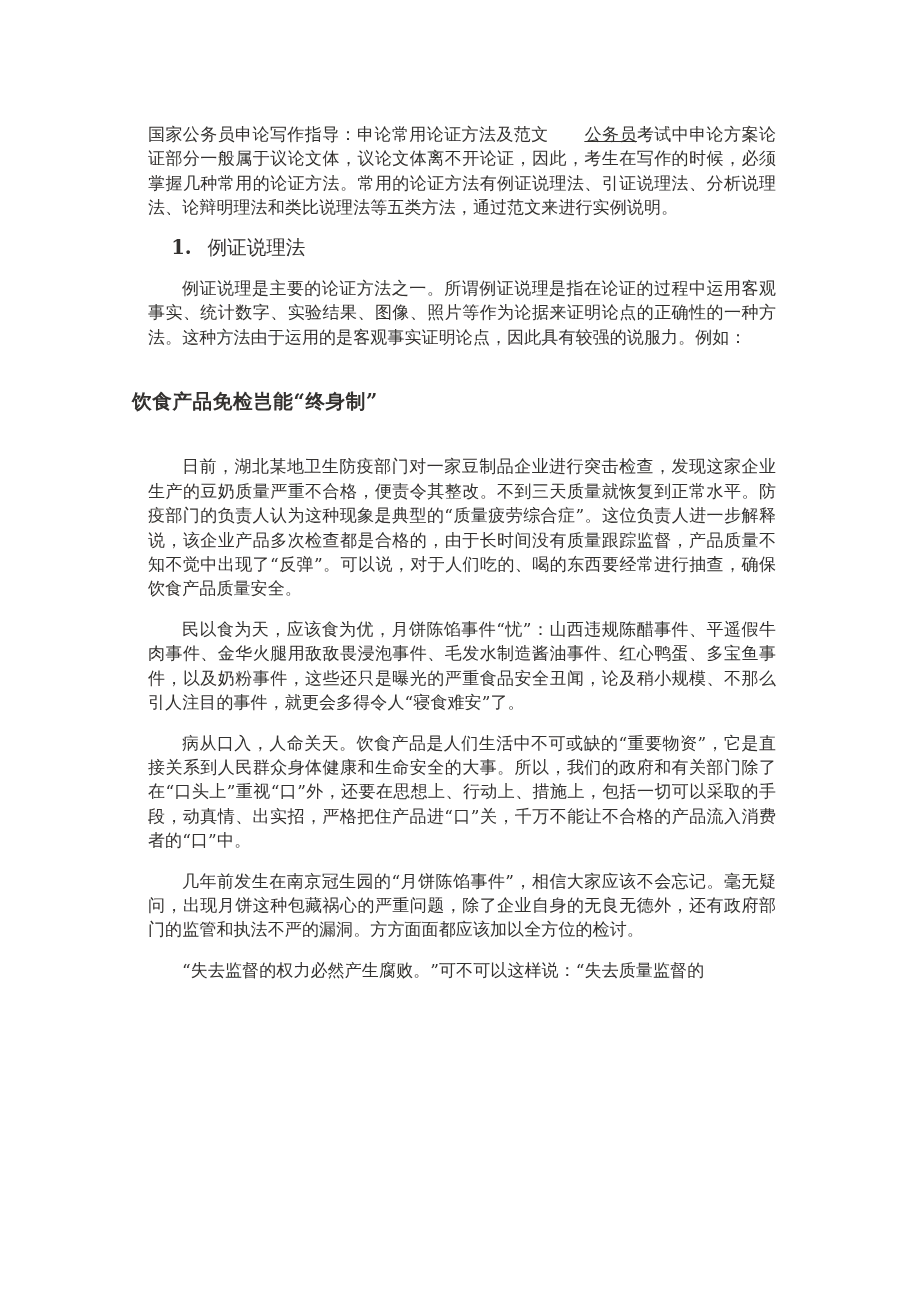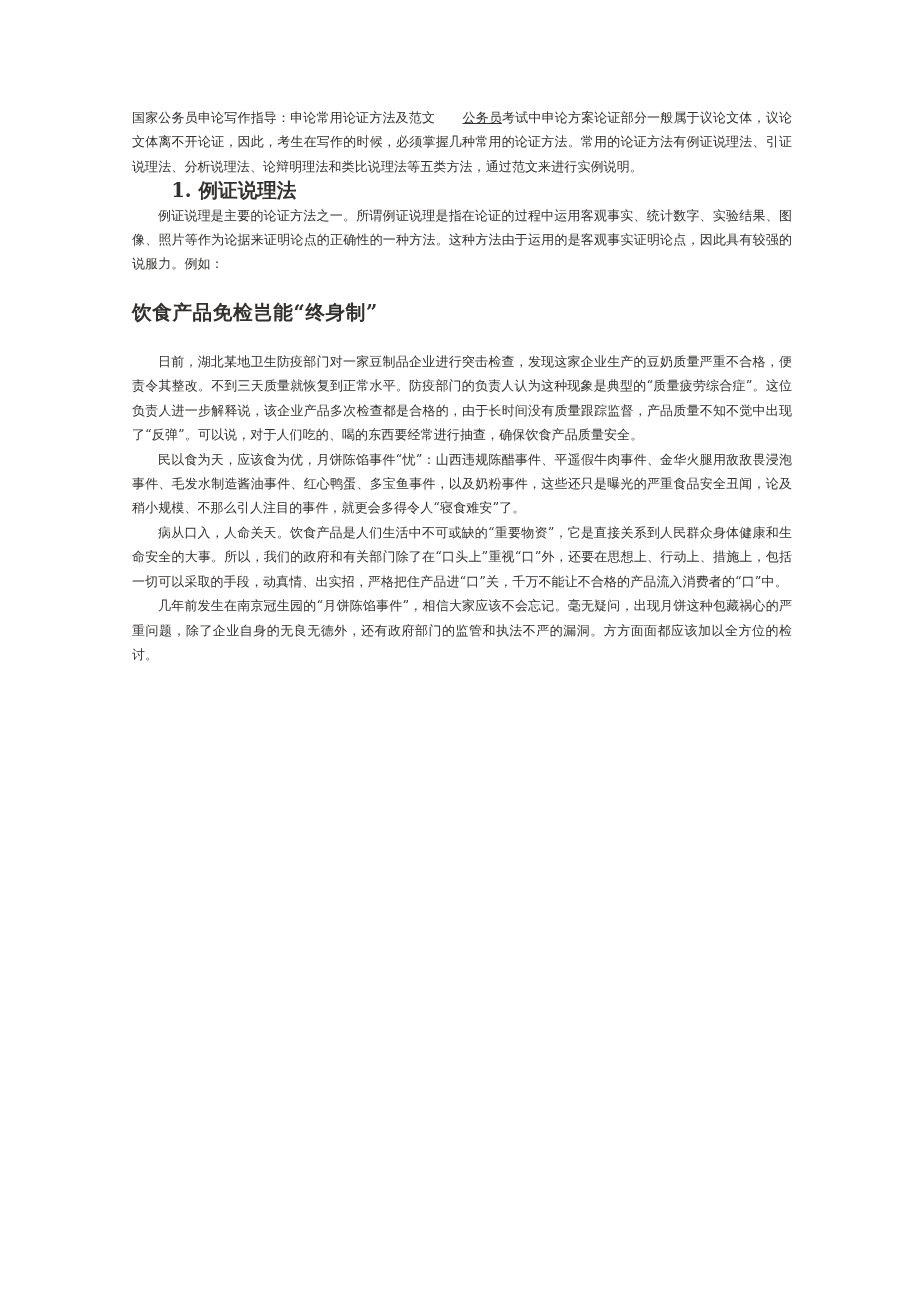--- a/index.html
+++ b/index.html
@@ -25,22 +25,22 @@
   }
 
   .text-column {
     position: absolute;
     left: 132px;
     top: 106px;
     width: 660px;
   }
 
   p.para {
-    margin: 0;
-    font-size: 13px;
+    margin: 16px;
+    font-size: 17px;
     line-height: 24.4px;
     text-align: justify;
     text-justify: inter-ideograph;
     letter-spacing: 0.1px;
     word-break: break-all;
   }
 
   p.indent {
     text-indent: 2em;
   }
@@ -50,21 +50,22 @@
     font-size: 19.6px;
     line-height: 24.4px;
     text-indent: 2em;
     font-weight: bold;
   }
   .heading-num .num {
     font-weight: bold;
     font-family: "DejaVu Serif", "Liberation Serif", serif;
   }
   .heading-num .htext {
-    font-weight: bold;
+    font-weight: normal;
+    margin-left: 9px;
   }
 
   .doc-title {
     margin: 0;
     font-size: 19.6px;
     line-height: 24.4px;
     text-align: left;
     font-weight: bold;
     letter-spacing: 0.6px;
   }
@@ -97,15 +98,16 @@
     <div class="blank-line"></div>
 
     <p class="doc-title">饮食产品免检岂能“终身制”</p>
 
     <div class="blank-line"></div>
 
     <p class="para indent">日前，湖北某地卫生防疫部门对一家豆制品企业进行突击检查，发现这家企业生产的豆奶质量严重不合格，便责令其整改。不到三天质量就恢复到正常水平。防疫部门的负责人认为这种现象是典型的“质量疲劳综合症”。这位负责人进一步解释说，该企业产品多次检查都是合格的，由于长时间没有质量跟踪监督，产品质量不知不觉中出现了“反弹”。可以说，对于人们吃的、喝的东西要经常进行抽查，确保饮食产品质量安全。</p>
     <p class="para indent">民以食为天，应该食为优，月饼陈馅事件“忧”：山西违规陈醋事件、平遥假牛肉事件、金华火腿用敌敌畏浸泡事件、毛发水制造酱油事件、红心鸭蛋、多宝鱼事件，以及奶粉事件，这些还只是曝光的严重食品安全丑闻，论及稍小规模、不那么引人注目的事件，就更会多得令人“寝食难安”了。</p>
     <p class="para indent">病从口入，人命关天。饮食产品是人们生活中不可或缺的“重要物资”，它是直接关系到人民群众身体健康和生命安全的大事。所以，我们的政府和有关部门除了在“口头上”重视“口”外，还要在思想上、行动上、措施上，包括一切可以采取的手段，动真情、出实招，严格把住产品进“口”关，千万不能让不合格的产品流入消费者的“口”中。</p>
     <p class="para indent">几年前发生在南京冠生园的“月饼陈馅事件”，相信大家应该不会忘记。毫无疑问，出现月饼这种包藏祸心的严重问题，除了企业自身的无良无德外，还有政府部门的监管和执法不严的漏洞。方方面面都应该加以全方位的检讨。</p>
+    <p class="para indent">“失去监督的权力必然产生腐败。”可不可以这样说：“失去质量监督的</p>
 
   </div>
 </div>
 
 </body></html>

